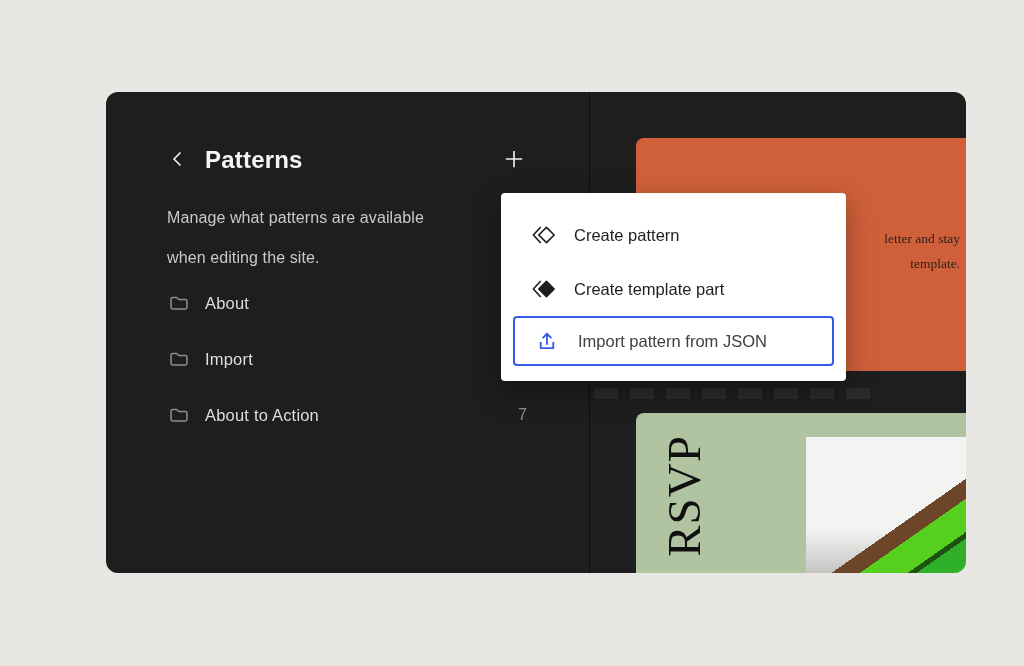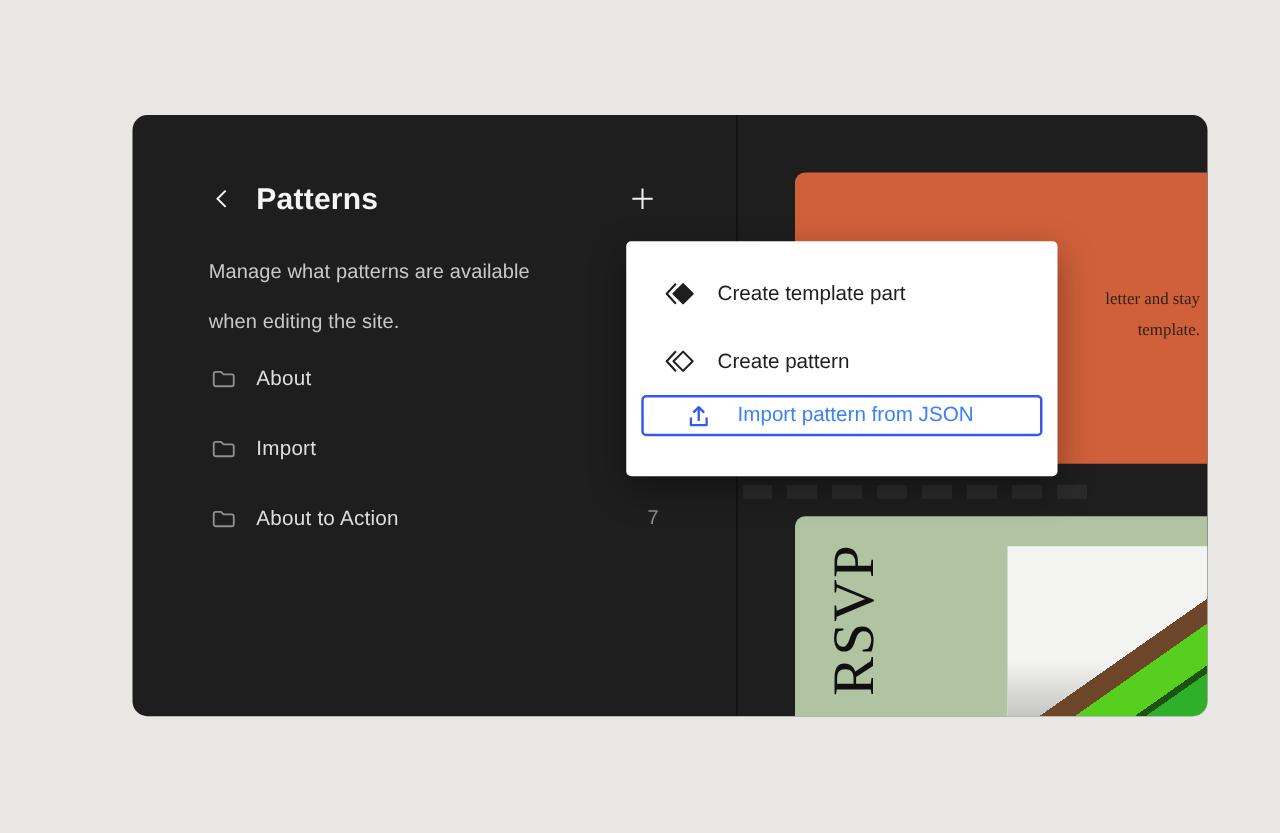--- a/index.html
+++ b/index.html
@@ -52,22 +52,22 @@
                      #2fb02a 0 14%, #1e5210 14% 16.5%, #56cf1f 16.5% 30%,
                      #6d4629 30% 38%, rgba(255,255,255,0) 38%); }
 
   
   .menu { position:absolute; left:501px; top:193px; width:345px; height:188px;
           background:#ffffff; border-radius:4px; padding:15px 12px;
           box-shadow:0 10px 28px rgba(0,0,0,.35); display:flex; flex-direction:column; }
   .menu-item { display:flex; align-items:center; gap:18px; height:54px; padding:0 17px;
                background:none; border:none; cursor:pointer; text-align:left;
                font-family:"Liberation Sans", sans-serif; font-size:16.5px; color:#1e1e1e; }
-  .menu-item.focused { height:33px; padding:0 31px; border:2px solid #3858e9; border-radius:4px;
-                       color:#3b82f6; }
+  .menu-item.focused { height:50px; padding:0 19px; border:2px solid #3858e9; border-radius:4px;
+                       color:#404040; }
   .menu-item .mi-icon { width:26px; height:26px; flex:0 0 26px;
                         display:flex; align-items:center; justify-content:center; }
 </style>
 </head>
 <body>
 
 <div class="page">
 
   <div class="panel">
 
@@ -145,34 +145,34 @@
         </div>
       </div>
     </div>
   </div>
 
   <div class="menu">
     <button class="menu-item">
       <span class="mi-icon">
         <svg width="26" height="26" viewBox="0 0 24 24" fill="none" stroke="#1e1e1e" stroke-width="1.5" stroke-linejoin="round">
           <path d="M9.9 4.6 L3.1 12 L9.9 19.4"></path>
-          <path d="M15.2 4.9 L22.3 12 L15.2 19.1 L8.1 12 Z" fill="#1e1e1e"></path>
+          <path d="M15.2 4.9 L22.3 12 L15.2 19.1 L8.1 12 Z"></path>
         </svg>
       </span>
-      <span>Create template part</span>
+      <span>Create pattern</span>
     </button>
 
     <button class="menu-item">
       <span class="mi-icon">
         <svg width="26" height="26" viewBox="0 0 24 24" fill="none" stroke="#1e1e1e" stroke-width="1.5" stroke-linejoin="round">
           <path d="M9.9 4.6 L3.1 12 L9.9 19.4"></path>
-          <path d="M15.2 4.9 L22.3 12 L15.2 19.1 L8.1 12 Z"></path>
+          <path d="M15.2 4.9 L22.3 12 L15.2 19.1 L8.1 12 Z" fill="#1e1e1e"></path>
         </svg>
       </span>
-      <span>Create pattern</span>
+      <span>Create template part</span>
     </button>
 
     <button class="menu-item focused">
       <span class="mi-icon">
         <svg width="26" height="26" viewBox="0 0 24 24" fill="none" stroke="#3858e9" stroke-width="1.7" stroke-linejoin="round">
           <path d="M12 15.5 V5.8"></path>
           <path d="M8 9.3 L12 5.3 L16 9.3"></path>
           <path d="M6.2 13 V18.6 H17.8 V13"></path>
         </svg>
       </span>

